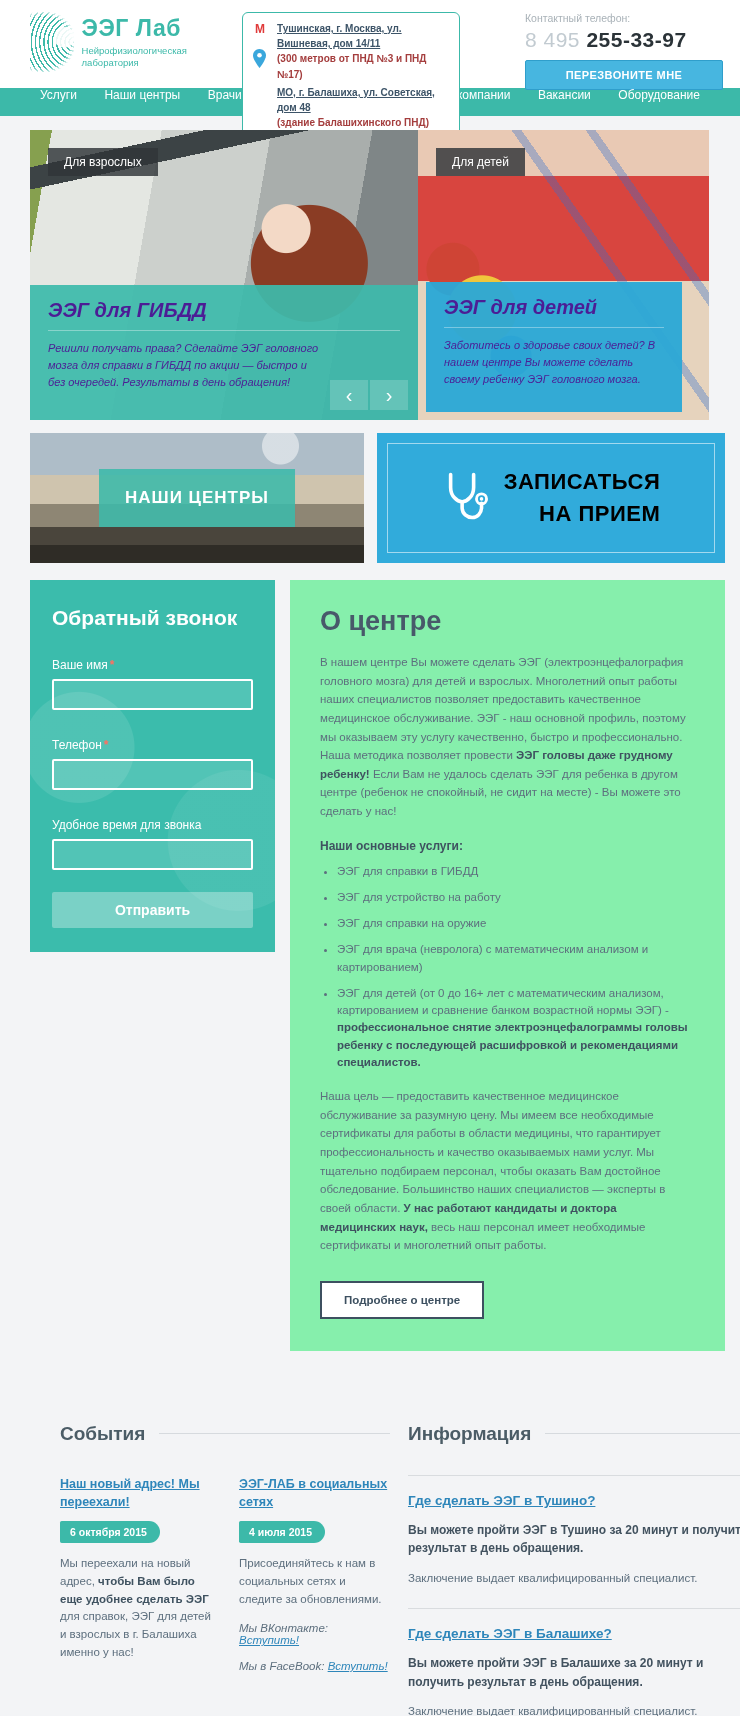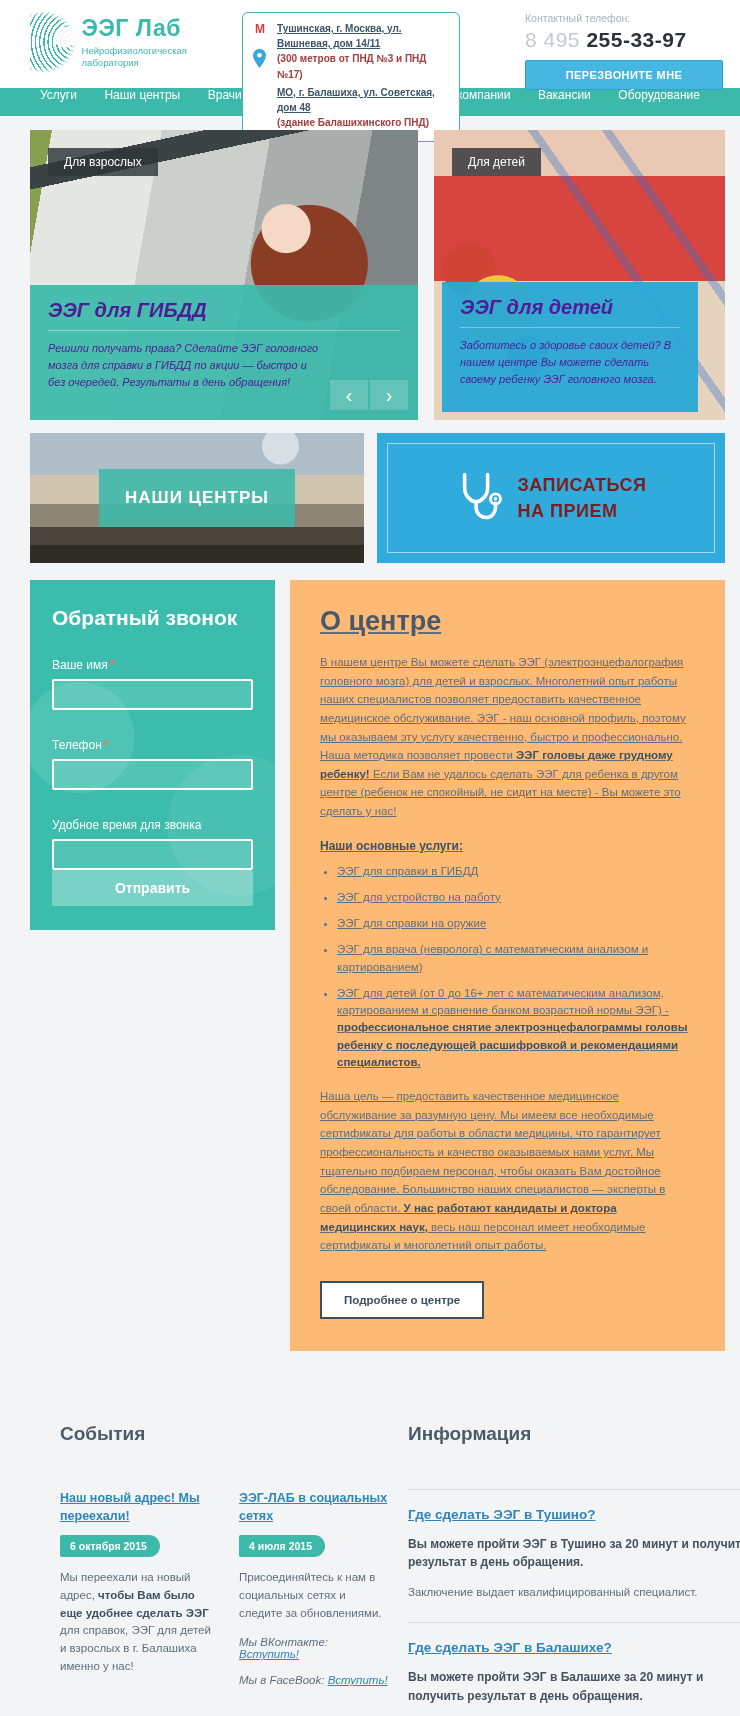--- a/index.html
+++ b/index.html
@@ -34,21 +34,21 @@
     letter-spacing:.4px; cursor:pointer; font-family:inherit; }
 
   
   .nav { background:#3cb9a9; height:28px; display:flex; align-items:flex-start; justify-content:space-between; padding:0 40px; }
   .nav a { color:#fff; font-size:12px; text-decoration:none; cursor:pointer; }
 
   
   .container { margin-left:30px; width:695px; }
 
   
-  .sliders { display:flex; gap:16px; margin-top:14px; }
+  .sliders { display:flex; gap:0; margin-top:14px; }
   .slide { position:relative; height:290px; overflow:hidden; }
   .slide-adults { width:388px; }
   .slide-kids { width:291px; }
   .photo { position:absolute; inset:0; }
   .photo-adults { background:
       radial-gradient(circle at 66% 34%, #f3d9c6 0 24px, transparent 25px),
       radial-gradient(circle at 72% 46%, #8a3c24 0 58px, transparent 59px),
       linear-gradient(168deg, transparent 0 10%, #3c4345 10% 16%, transparent 16%),
       linear-gradient(100deg, #86a04f 0 5%, #e4e7e2 5% 30%, #ccd0cc 30% 55%, #a9aeac 55% 78%, #7f8687 78%); }
   .photo-kids { background:
@@ -74,51 +74,51 @@
   .banner-centers { position:relative; width:334px; height:130px;
     background:
       radial-gradient(circle at 75% 10%, rgba(255,255,255,.5) 0 18px, transparent 19px),
       linear-gradient(180deg, #aebdc8 0 32%, #cfc4ae 32% 55%, #8e8674 55% 72%, #4a453c 72% 86%, #2f2c26 86%); cursor:pointer; }
   .centers-label { position:absolute; left:50%; top:50%; transform:translate(-50%,-50%);
     background:rgba(60,185,170,.88); color:#fff; font-weight:bold; font-size:17px; letter-spacing:1px;
     padding:19px 26px; white-space:nowrap; }
   .banner-appt { position:relative; width:348px; height:130px; background:#31abdb; cursor:pointer; }
   .appt-frame { position:absolute; inset:10px; border:1px solid rgba(255,255,255,.55);
     display:flex; align-items:center; justify-content:center; gap:16px; }
-  .appt-text { color:#7f1d1d; font-size:18px; font-weight:bold; letter-spacing:.5px; line-height:1.45; text-align:left; }
+  .appt-text { color:#000000; font-size:22px; font-weight:bold; letter-spacing:.5px; line-height:1.45; text-align:right; }
 
   
   .columns { display:flex; gap:15px; margin-top:17px; align-items:flex-start; }
   .form-card { width:245px; background:#3bbcac; padding:26px 22px 24px; position:relative; overflow:hidden; }
   .form-card::before { content:""; position:absolute; inset:0;
     background:radial-gradient(circle at 20% 45%, rgba(255,255,255,.10) 0 55px, transparent 56px),
                radial-gradient(circle at 85% 70%, rgba(255,255,255,.07) 0 70px, transparent 71px); }
   .form-inner { position:relative; }
   .form-title { color:#fff; font-size:21px; font-weight:bold; }
   .form-label { color:#fff; font-size:12px; margin-top:28px; }
   .req { color:#ff6f61; font-weight:bold; margin-left:2px; }
   .form-input { margin-top:7px; width:100%; height:31px; background:rgba(255,255,255,.12);
     border:2px solid #fff; border-radius:2px; color:#fff; font-size:13px; padding:0 8px; font-family:inherit; }
-  .form-submit { width:100%; height:36px; background:rgba(255,255,255,.32); border:none;
+  .form-submit { margin-top:22px; width:100%; height:36px; background:rgba(255,255,255,.32); border:none;
     color:#fff; font-size:14px; font-weight:bold; cursor:pointer; font-family:inherit; border-radius:2px; }
 
-  .about-card { flex:1; background:#fdba74; padding:26px 30px 32px;text-decoration:underline; }
+  .about-card { flex:1; background:#86efac; padding:26px 30px 32px; }
   .about-title { color:#48596a; font-size:27px; font-weight:bold; }
   .about p { font-size:11.5px; line-height:1.62; margin-top:16px; }
   .b { font-weight:bold; color:#3f5260; }
   .services-head { margin-top:18px; font-size:12px; font-weight:bold; color:#3f5260; }
   .about ul { margin:10px 0 0 17px; }
   .about li { font-size:11.5px; line-height:1.5; margin-top:9px; }
   .more-btn { display:inline-block; margin-top:26px; background:#fff; border:2px solid #3d5060; color:#3d5060;
     font-size:11.5px; font-weight:bold; padding:11px 22px; cursor:pointer; font-family:inherit; }
 
   
   .bottom { margin:72px 0 0 30px; width:695px; }
   .headings-row { display:flex; gap:18px; }
-  .hr-col { display:flex; align-items:flex-start; gap:14px;flex-direction:column; }
+  .hr-col { display:flex; align-items:center; gap:14px; }
   .hr-events { width:330px; } .hr-info { flex:1; }
   .hr-col h2 { color:#4b5c66; font-size:19px; font-weight:bold; white-space:nowrap; }
   .hr-line { flex:1; height:1px; background:#d6dade; }
   .content-row { display:flex; gap:18px; margin-top:30px; }
   .events { width:330px; display:flex; gap:28px; }
   .event { width:151px; }
   .ev-title { color:#2e86ba; font-size:12.5px; font-weight:bold; text-decoration:underline; line-height:1.45; cursor:pointer; display:inline-block; }
   .ev-date { display:inline-block; margin-top:10px; background:#3cb9a9; color:#fff; font-size:10.5px; font-weight:bold;
     padding:5px 13px 5px 10px; border-radius:2px 13px 13px 2px; }
   .ev-text { margin-top:12px; font-size:11.5px; line-height:1.55; }

